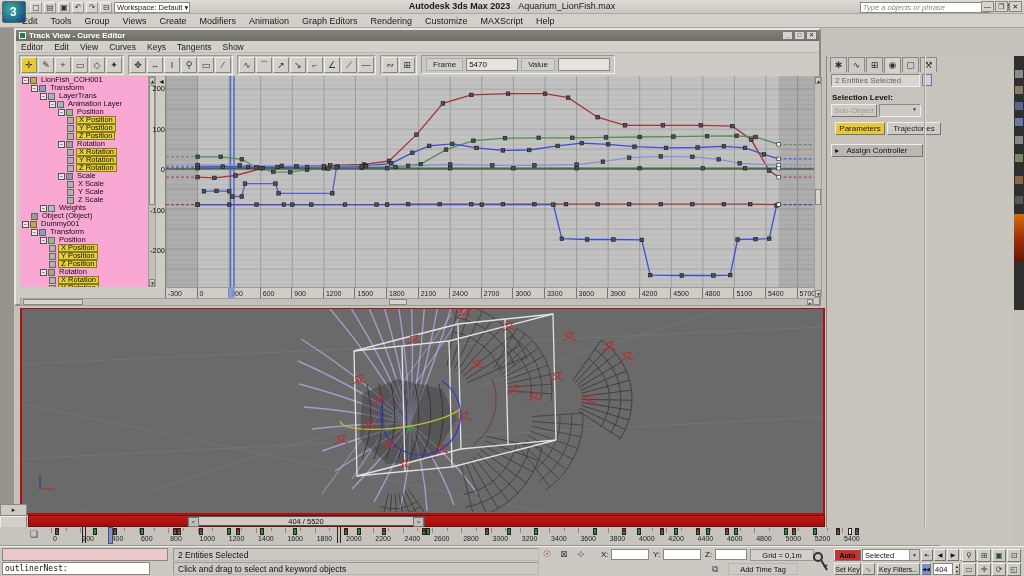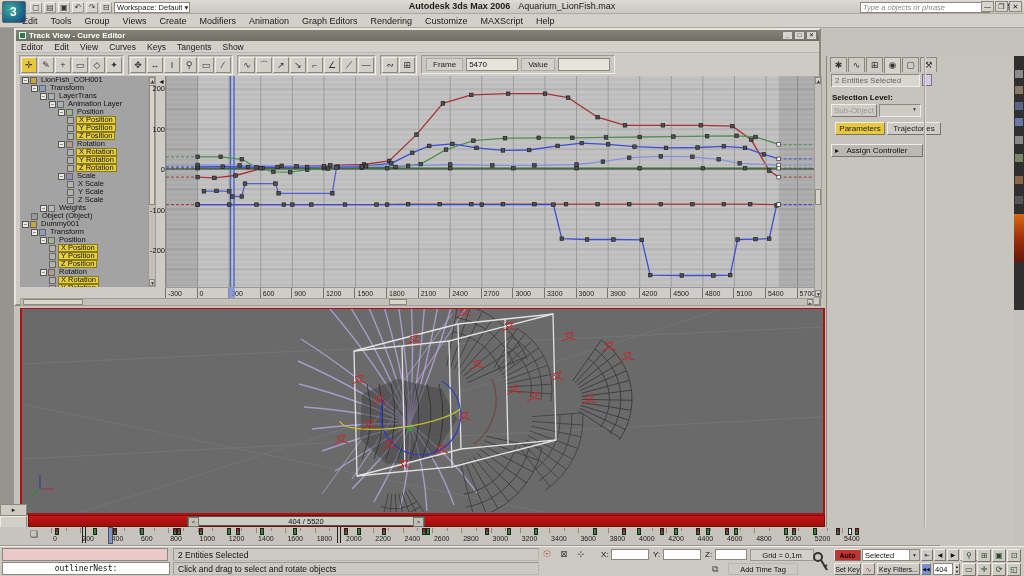--- a/index.html
+++ b/index.html
@@ -31,21 +31,21 @@
   .twbtn{width:11px;height:9px;background:#d6d4cd;border:1px solid #777;font-size:6px;line-height:7px;text-align:center;color:#111;}
   #tv-menus{left:0;top:11px;width:803px;height:12px;background:#d2d0c9;display:flex;align-items:center;gap:11px;padding-left:5px;font-size:8.5px;color:#222;border-bottom:1px solid #b8b6af;}
   #tv-toolbar{left:0;top:23px;width:803px;height:23px;background:#cdcbc4;display:flex;align-items:center;gap:4px;padding-left:3px;}
   .tgroup{display:flex;gap:1px;border:1px solid #9a9890;border-bottom-color:#eee;border-right-color:#eee;padding:1px;background:#c9c7c0;}
   .tbtn{width:16px;height:16px;background:#d2d0c9;border:1px solid #efede6;border-bottom-color:#8a887f;border-right-color:#8a887f;font-size:9px;line-height:14px;text-align:center;color:#333;}
   .tbtn.active{background:#e8c83c;}
   #tv-fields{display:flex;gap:3px;align-items:center;border:1px solid #9a9890;border-bottom-color:#eee;border-right-color:#eee;padding:2px 4px;background:#c9c7c0;}
   .flabel{font-size:8px;background:#d2d0c9;border:1px solid #aaa;padding:0 6px;height:13px;line-height:12px;color:#222;}
   .ffield{width:52px;height:13px;background:#e6e4dd;border:1px solid #8a887f;font-size:8px;line-height:12px;padding:0 2px;color:#111;}
   
-  #tv-tree{left:4px;top:46px;width:128px;height:211px;background:#a3a3a3;overflow:hidden;font-size:7.5px;color:#111;}
+  #tv-tree{left:4px;top:46px;width:128px;height:211px;background:#f9a8d4;overflow:hidden;font-size:7.5px;color:#111;}
   .trow{height:8px;line-height:8px;white-space:nowrap;display:flex;align-items:center;}
   .texp{display:inline-block;width:7px;height:7px;border:1px solid #555;background:#e8e6df;font-size:6px;line-height:5px;text-align:center;margin-right:1px;flex:none;}
   .ticon{display:inline-block;width:7px;height:7px;border:1px solid #666;margin-right:2px;flex:none;}
   .tlabel{padding:0 2px;}
   .tlabel.hl{background:#e6cf3e;border:1px solid #8a7a18;line-height:6px;}
   #tree-vscroll{left:132px;top:46px;width:8px;height:211px;background:#c2c0b9;border:1px solid #a09e96;}
   .sthumb{position:absolute;left:0;width:6px;background:#d6d4cd;border:1px solid #8a887f;}
   .sarrow{position:absolute;left:0;width:6px;height:7px;font-size:5px;text-align:center;line-height:7px;color:#333;background:#d2d0c9;border:1px solid #8a887f;}
   
   #ylabels{left:139px;top:46px;width:10px;height:211px;}
@@ -84,21 +84,21 @@
   #trackbar{left:0;top:527px;width:940px;height:19px;background:#c6c4bd;border-bottom:1px solid #9a9890;z-index:6;}
   #tb-icon{position:absolute;left:30px;top:2px;font-size:9px;color:#333;}
   .tb-lab{position:absolute;top:8px;font-size:7px;color:#222;}
   .tb-tick{position:absolute;top:1px;height:5px;border-left:1px solid #8a887f;}
   .tb-key{position:absolute;top:1px;width:4px;height:7px;}
   .tb-bar{position:absolute;top:0;width:1px;height:16px;background:#222;}
   #tb-cursor{position:absolute;top:0;width:5px;height:17px;background:#7a8fd4;border:1px solid #445;opacity:.9;}
   
   #statusbar{left:0;top:546px;width:1024px;height:30px;background:#ccc9c2;border-top:1px solid #efede6;z-index:6;}
   #listener-macro{position:absolute;left:2px;top:1px;width:166px;height:13px;background:#ecc9c9;border:1px solid #8a887f;}
-  #listener-script{position:absolute;left:2px;top:15px;width:168px;height:13px;background:#fff;border:1px solid #8a887f;font-family:"DejaVu Sans Mono",monospace;font-size:8px;color:#111;padding:0 2px;line-height:12px;text-align:center;}
+  #listener-script{position:absolute;left:2px;top:15px;width:148px;height:13px;background:#fff;border:1px solid #8a887f;font-family:"DejaVu Sans Mono",monospace;font-size:8px;color:#111;padding:0 2px;line-height:12px;}
   #statline{position:absolute;left:173px;top:1px;width:366px;height:13px;font-size:8.5px;color:#111;padding:1px 4px;border:1px solid #b8b6af;border-top-color:#9a9890;border-left-color:#9a9890;}
   #promptline{position:absolute;left:173px;top:15px;width:366px;height:13px;font-size:8.5px;color:#111;padding:1px 4px;border:1px solid #b8b6af;border-top-color:#9a9890;border-left-color:#9a9890;}
   .sico{position:absolute;top:2px;font-size:9px;color:#444;}
   .coordlab{position:absolute;top:3px;font-size:8px;color:#111;}
   .coordfield{position:absolute;top:2px;width:38px;height:11px;background:#fff;border:1px solid #8a887f;}
   #gridbox{position:absolute;left:750px;top:2px;width:64px;height:12px;border:1px solid #9a9890;background:#d2d0c9;font-size:7.5px;text-align:center;line-height:11px;color:#111;}
   #addtimetag{position:absolute;left:728px;top:16px;width:70px;height:12px;font-size:7.5px;color:#111;line-height:12px;border:1px solid #b8b6af;text-align:center;}
   #bigkey{position:absolute;left:812px;top:3px;width:18px;height:24px;}
   .skbtn{position:absolute;font-size:7px;text-align:center;color:#111;background:#cdcbc4;border:1px solid #efede6;border-bottom-color:#77756d;border-right-color:#77756d;}
   #autokey{background:#c03434;color:#1a0000;font-weight:bold;}
@@ -117,21 +117,21 @@
 <div class="abs" id="quick">
     <div class="qbtn">▢</div>
     <div class="qbtn">▤</div>
     <div class="qbtn">▣</div>
     <div class="qbtn">↶</div>
     <div class="qbtn">↷</div>
     <div class="qbtn">⊟</div>
     <div id="workspace">Workspace: Default ▾</div>
   </div>
 <div class="abs" id="apptitle">
-  <b>Autodesk 3ds Max 2006</b><span>Aquarium_LionFish.max</span>
+  <b>Autodesk 3ds Max 2023</b><span>Aquarium_LionFish.max</span>
 </div>
 <div class="abs" id="searchwrap">
   <div id="searchbox">Type a objects or phrase</div>
   <span id="search-icons" style="display:flex">
       <span class="tico">⌕</span>
       <span class="tico">⚷</span>
       <span class="tico">☆</span>
       <span class="tico">✕</span>
     </span>
 </div>
@@ -951,21 +951,21 @@
     <div class="tb-bar" style="left: 81.765px;"></div>
     <div class="tb-bar" style="left: 84.765px;"></div>
     <div class="tb-bar" style="left: 336.675px;"></div>
     <div class="tb-bar" style="left: 339.675px;"></div>
   </div>
 
 <div class="abs" id="statusbar">
   <div id="listener-macro"></div>
   <div id="listener-script">outlinerNest:</div>
   <div id="statline">2 Entities Selected</div>
-  <div id="promptline">Click and drag to select and rotate objects</div>
+  <div id="promptline">Click and drag to select and keyword objects</div>
   <span id="sb-left-icons"></span>
   <span class="coordlab" style="left:601px">X:</span>
   <div class="coordfield" style="left:611px"></div>
   <span class="coordlab" style="left:653px">Y:</span>
   <div class="coordfield" style="left:663px"></div>
   <span class="coordlab" style="left:705px">Z:</span>
   <div class="coordfield" style="left:715px;width:32px"></div>
   <div id="gridbox">Grid = 0,1m</div>
   <div class="sico" style="left:712px;top:17px">⧉</div>
   <div id="addtimetag">Add Time Tag</div>

